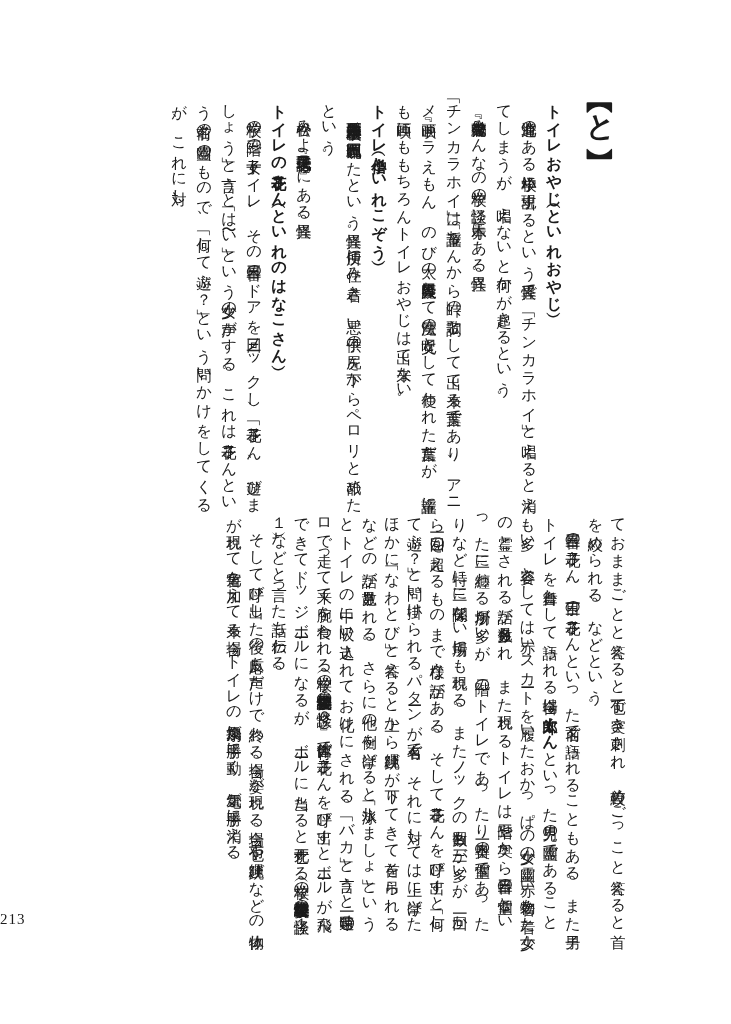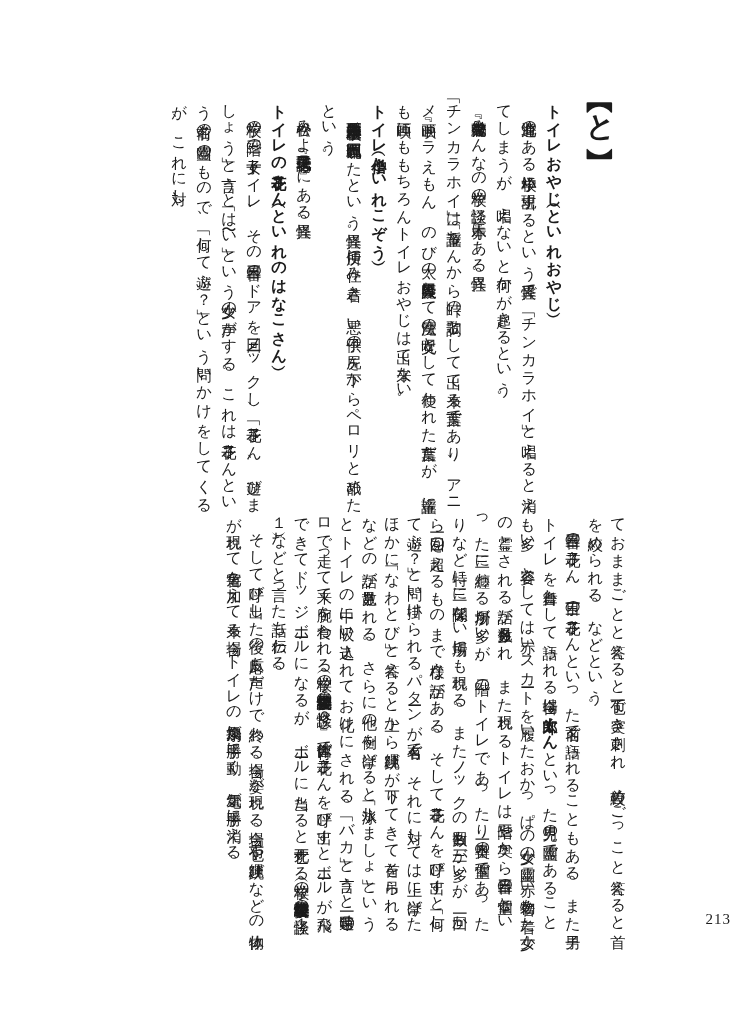--- a/index.html
+++ b/index.html
@@ -57,21 +57,21 @@
     margin: 0;
   }
   .text-block b {
     font-weight: 700;
   }
   .page-number {
     position: absolute;
     top: 911px;
     left: 0;
     right: 0;
-    text-align: right;
+    text-align: left;
     font-size: 15px;
     letter-spacing: 1px;
   }
 </style>
 </head>
 <body>
 
 <div class="page">
 
   <div class="text-block top">

